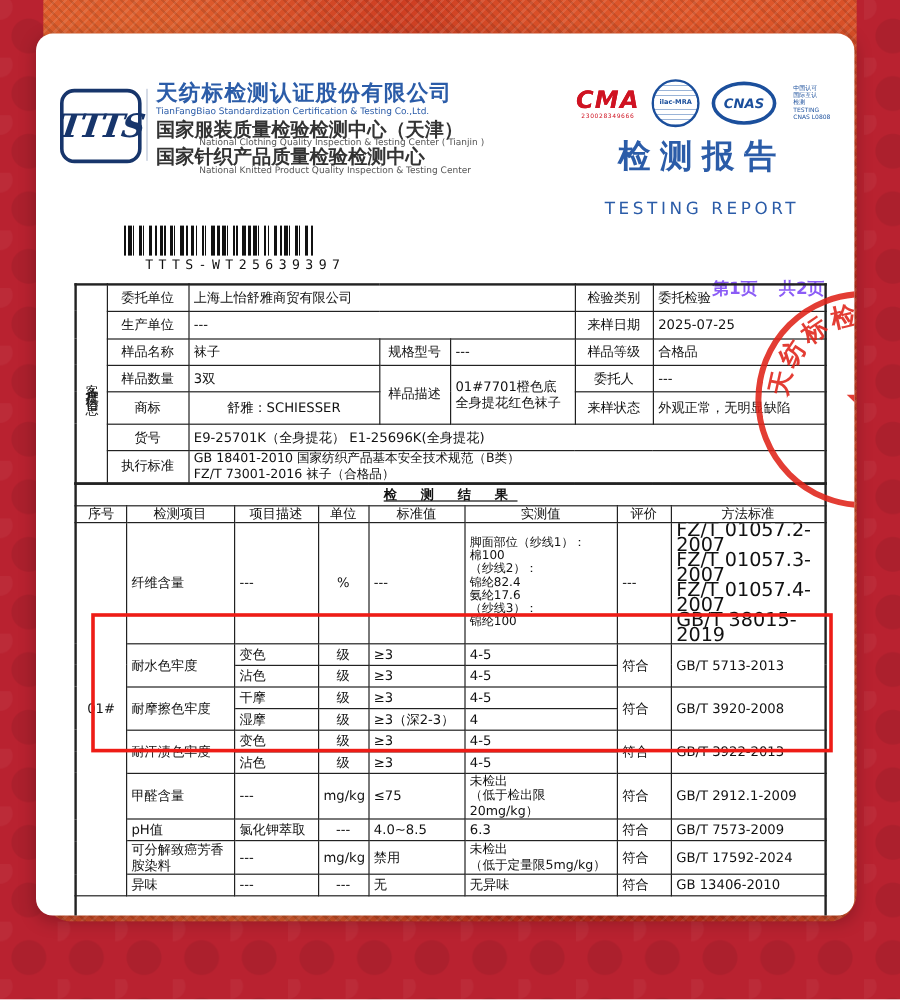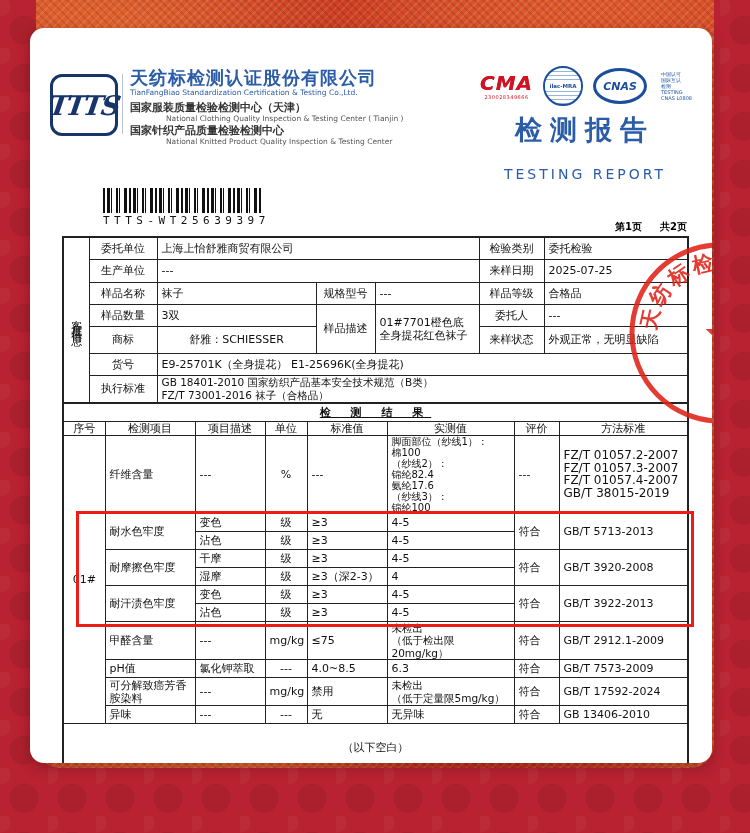--- a/index.html
+++ b/index.html
@@ -27,21 +27,21 @@
 
   
   .logo-box { position:absolute; left:20px; top:46px; width:62px; height:56px; border:3px solid #17356b;
     border-radius:12px; display:flex; align-items:center; justify-content:center; }
   .logo-txt { font-family:"DejaVu Serif", serif; font-style:italic; font-weight:900; font-size:27px;
     color:#17356b; transform:skewX(-8deg); letter-spacing:-2px; }
   .hdr-divider { position:absolute; left:92px; top:46px; width:1px; height:60px; background:#b9c4d6; }
   .hdr-text { position:absolute; left:100px; top:40px; width:330px; }
   .company-cn { font-size:18px; font-weight:700; color:#2b5ca8; letter-spacing:1px; line-height:20px; }
   .company-en { font-size:7.5px; color:#2b5ca8; line-height:10px; margin-bottom:3px; }
-  .center-cn { font-size:11px; font-weight:700; color:#333; line-height:13px; }
+  .center-cn { font-size:16px; font-weight:700; color:#333; line-height:13px; }
   .center-en { font-size:7.5px; color:#555; line-height:10px;padding-left:36px; }
 
   .marks { position:absolute; left:450px; top:38px; width:212px; display:flex; align-items:center;
     justify-content:space-between; }
   .cma-box { text-align:center; }
   .cma-txt { color:#cf1322; font-weight:800; font-style:italic; font-size:20px; line-height:22px;
     letter-spacing:1px; text-shadow:0 0 0.5px #cf1322; }
   .cma-num { color:#cf1322; font-size:5px; letter-spacing:0.5px; }
   .ilac { position:relative; width:36px; height:36px; border-radius:50%; border:2px solid #1b4f9c;
     background:repeating-linear-gradient(0deg, #9ab4d8 0 1px, #fff 1px 4px); overflow:hidden; }
@@ -56,43 +56,43 @@
   .report-title-cn { font-size:27px; font-weight:700; color:#2b5ca8; letter-spacing:8px; }
   .report-title-en { font-size:14px; color:#2b5ca8; letter-spacing:3px; margin-top:18px; }
 
   
   .barcode-wrap { position:absolute; left:73px; top:160px; width:170px; }
   .barcode-bars { width:160px; height:25px;
     background:repeating-linear-gradient(90deg, #111 0 2px, #fff 2px 4px, #111 4px 7px, #fff 7px 8px,
       #111 8px 9px, #fff 9px 13px, #111 13px 15px, #fff 15px 16px, #111 16px 17px, #fff 17px 21px,
       #111 21px 24px, #fff 24px 26px); }
   .barcode-text { font-family:"DejaVu Sans Mono", monospace; font-size:11px; letter-spacing:4.5px;
-    color:#111; margin-top:1px; white-space:nowrap; }
-
-  .pageno { position:absolute; left:450px; top:192px; width:207px; display:flex; gap:18px;
-    justify-content:flex-end; font-size:10px; font-weight:700; color:#000000; }
+    color:#111; margin-top:1px; white-space:nowrap;margin-left:18px; }
+
+  .pageno { position:absolute; left:450px; top:204px; width:207px; display:flex; gap:18px;
+    justify-content:flex-end; font-size:14px; font-weight:700; color:#8b5cf6; }
 
   
   table.t { border-collapse:collapse; table-layout:fixed; position:absolute; left:32px; border:2px solid #222; }
   table.t td { border:1px solid #222; font-size:11px; color:#111; padding:0 4px; overflow:hidden;
     vertical-align:middle; line-height:13px; }
   .info { top:208px; width:625px; }
   .res  { top:374px; width:625px; }
   td.lc { text-align:center; padding:0 2px; }
   td.ac { text-align:center; }
   td.al { text-align:left; }
   td.side { text-align:center; padding:0; }
   .side-inner { writing-mode:vertical-rl; text-orientation:upright; letter-spacing:3px; margin:0 auto;
     font-size:11px; }
   tr.h22 { height:22px;padding-left:12px; } tr.h23 { height:23px; } tr.h27 { height:27px; } tr.h28 { height:28px; }
   tr.h18t { height:18px;text-decoration:underline; } tr.h14 { height:14px;padding-left:16px; } tr.h78 { height:78px; } tr.h18 { height:18px; }
   tr.h48 { height:48px; }
   td.title-row { text-align:center; font-weight:700; letter-spacing:8px; font-size:12px; }
   .fl { font-size:10px; line-height:11px; }
-  .ml { font-size:12px; line-height:12.5px; }
+  .ml { font-size:16px; line-height:12.5px; }
   .l2 { font-size:10.5px; line-height:12.5px; }
   td.blank-row { text-align:center; font-size:11px; }
 
   
   .redbox { position:absolute; left:46px; top:483px; width:612px; height:110px;
     border:3px solid #ee1c16; z-index:5; pointer-events:none; }
 
   
   .stamp { position:absolute; left:590px; top:205px; width:200px; height:200px; z-index:6;
     pointer-events:none; opacity:0.88; }

